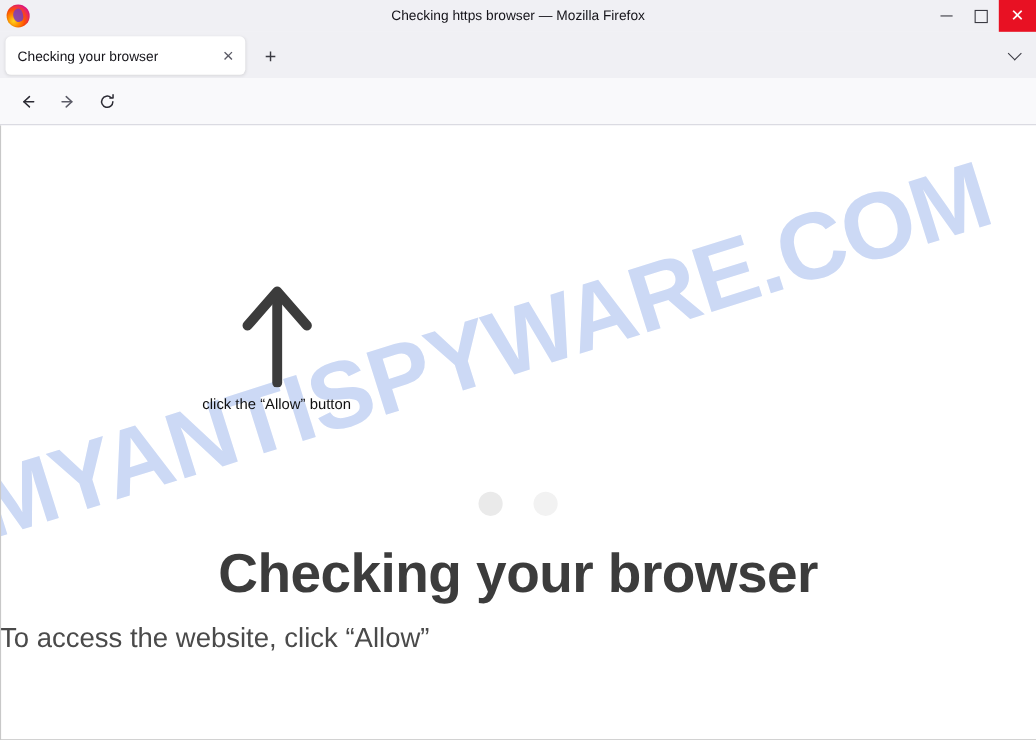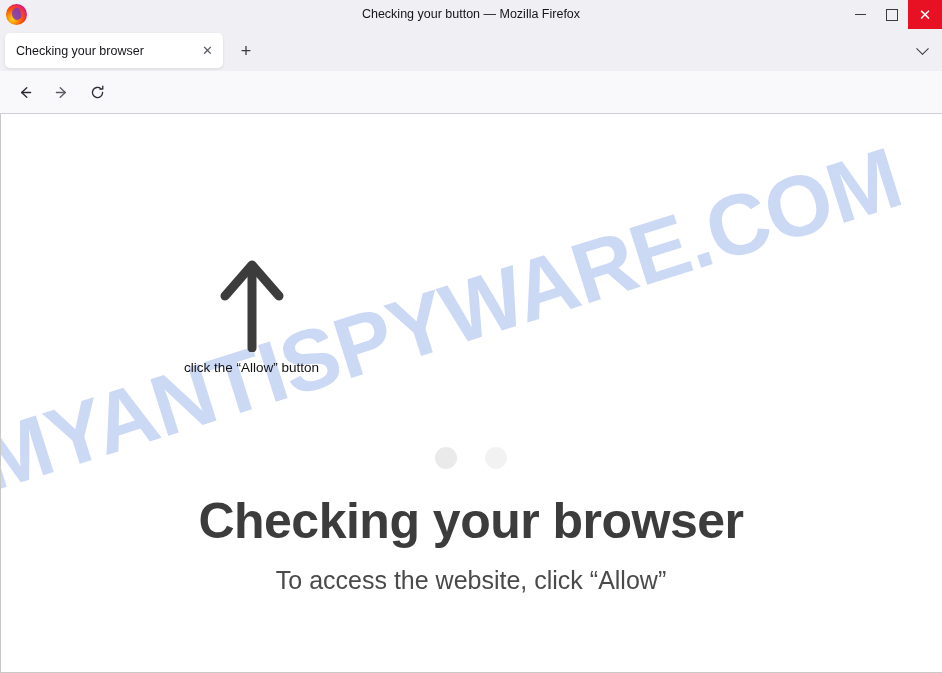--- a/index.html
+++ b/index.html
@@ -251,41 +251,41 @@
     text-align: center;
     font-size: 50px;
     font-weight: bold;
     color: #3c3c3c;
     letter-spacing: -0.5px;
   }
   .subhead {
     position: absolute;
     left: 0; top: 452px;
     width: 942px;
-    text-align: center;
+    text-align: left;
     font-size: 25px;
     color: #4a4a4a;
   }
   .page-frame {
     position: absolute;
     left: 0; top: 114px;
     width: 941px; height: 558px;
     border: 1px solid #c8c8c8;
     border-top: none;
     pointer-events: none;
   }
 </style>
 </head>
 <body>
 
 <div id="app">
 
   <div class="titlebar">
     <div class="ff-logo"></div>
-    <div class="win-title">Checking your button — Mozilla Firefox</div>
+    <div class="win-title">Checking https browser — Mozilla Firefox</div>
     <div class="win-controls">
       <div class="win-btn">
         <div class="glyph-min"></div>
       </div>
       <div class="win-btn">
         <div class="glyph-max"></div>
       </div>
       <div class="win-btn close">
         <span class="glyph-close">✕</span>
       </div>

